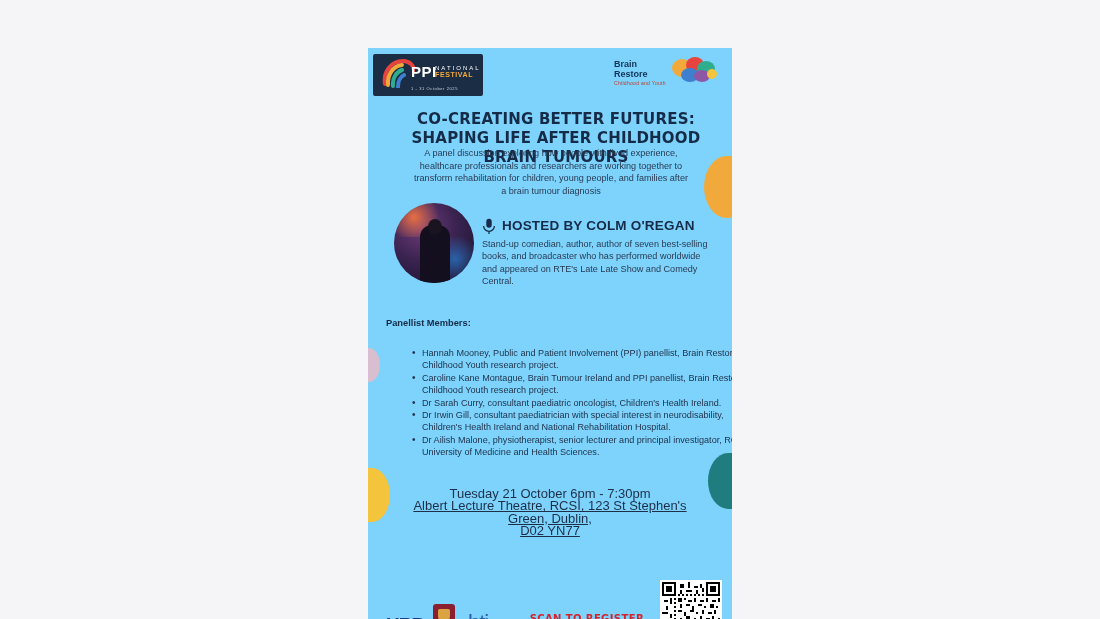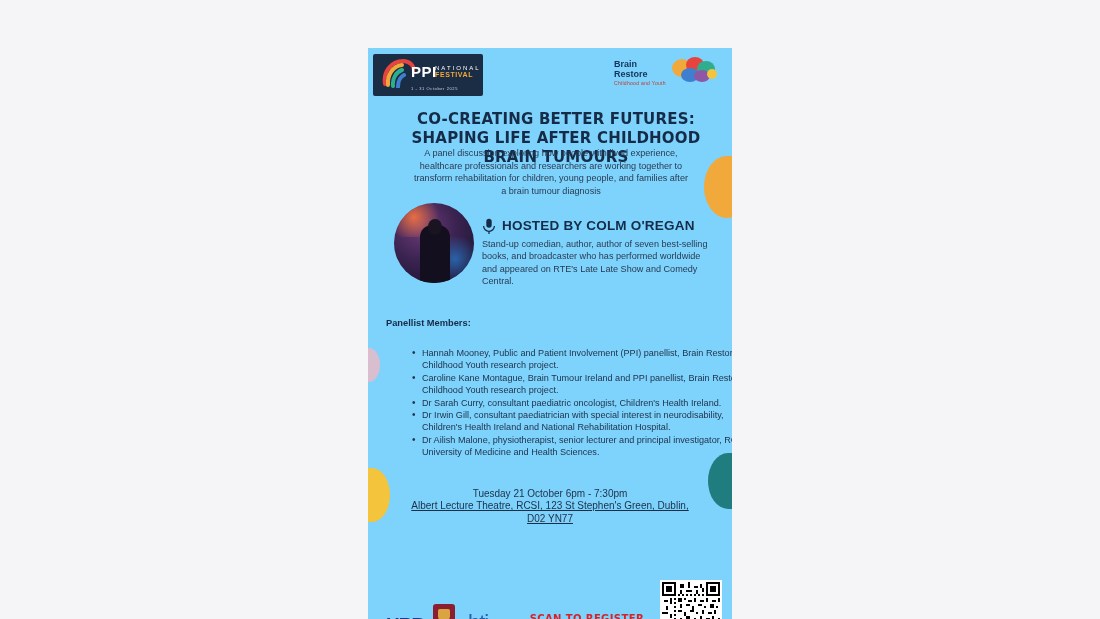--- a/index.html
+++ b/index.html
@@ -279,21 +279,21 @@
     color: #22344d;
     font-size: 10px;
   }
   
   .details {
     position: absolute;
     left: 32px;
     top: 440px;
     width: 300px;
     text-align: center;
-    font-size: 10px;
+    font-size: 13px;
     line-height: 12.4px;
     color: #1d2f48;
   }
   .details .u {
     text-decoration: underline;
   }
   
   .footer {
     position: absolute;
     left: 0;

